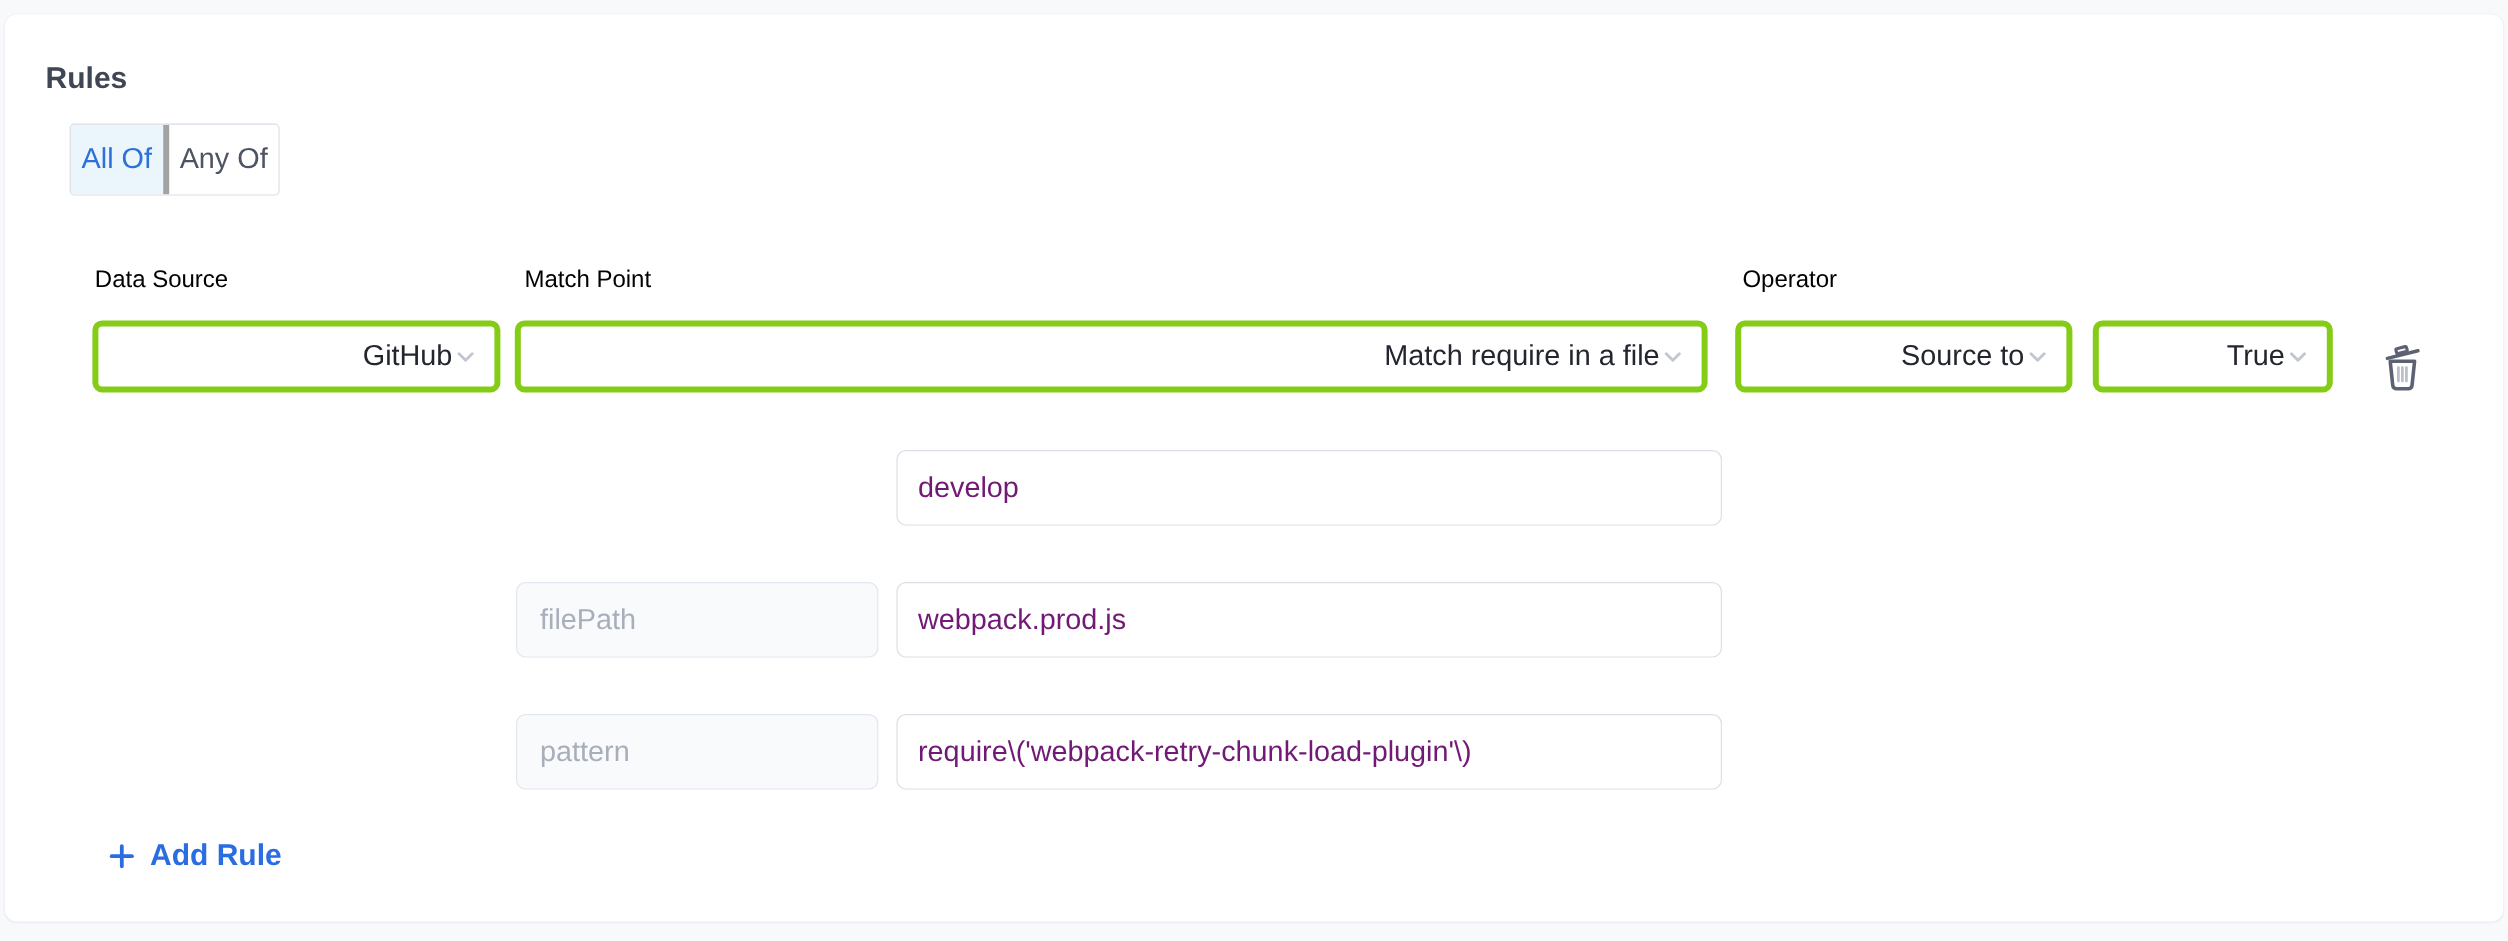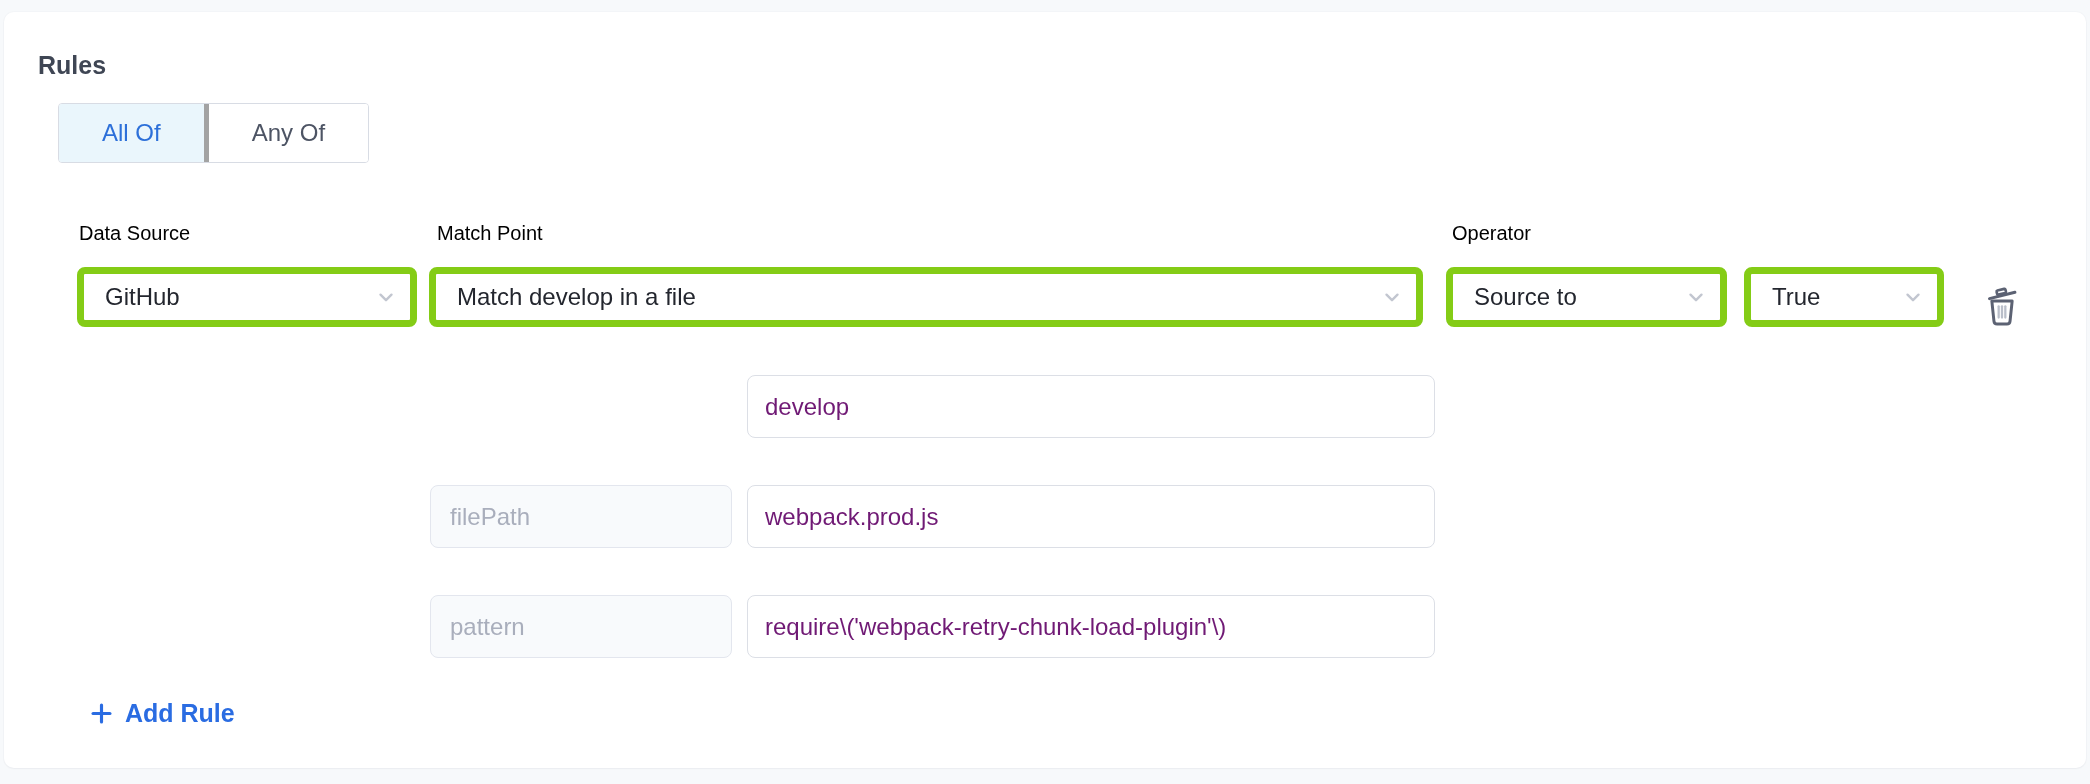--- a/index.html
+++ b/index.html
@@ -18,37 +18,37 @@
     position:absolute;left:34px;top:38px;
     font-size:25px;font-weight:600;color:#3f4654;line-height:30px;
   }
   
   .toggle{
     position:absolute;left:54px;top:91px;height:60px;
     display:inline-flex;border:1px solid #d8dce4;border-radius:4px;
     overflow:hidden;background:#fff;box-sizing:border-box;
   }
   .seg{
-    padding:0 43px;height:58px;line-height:58px;font-size:24px;
+    padding:0 9px;height:58px;line-height:58px;font-size:24px;
     color:#4d5464;background:#fff;cursor:pointer;white-space:nowrap;
   }
   .seg + .seg{border-left:5px solid #a3a3a3;}
   .seg.selected{background:#eaf6fc;color:#2d70d9;}
   
   .field-label{
     position:absolute;top:206px;font-size:20px;color:#000000;line-height:30px;
   }
   .lbl-source{left:75px;}
   .lbl-point{left:433px;}
   .lbl-operator{left:1448px;}
   
   .select{
     position:absolute;top:255px;height:60px;box-sizing:border-box;
-    border:7px solid #84cc16;border-radius:8px;background:#fff;
-    display:flex;align-items:center;cursor:pointer;
+    border:5px solid #84cc16;border-radius:8px;background:#fff;
+    display:flex;align-items:center;cursor:pointer;text-align:right;
   }
   .select .sel-text{
     padding-left:21px;font-size:24px;color:#23262e;white-space:nowrap;
     overflow:hidden;text-overflow:ellipsis;flex:1 1 auto;
   }
   .select .chev{flex:0 0 auto;margin-right:13px;display:flex;align-items:center;}
   .sel-source{left:73px;width:340px;}
   .sel-point{left:425px;width:994px;}
   .sel-operator{left:1442px;width:281px;}
   .sel-bool{left:1740px;width:200px;}
@@ -104,21 +104,21 @@
   <div class="select sel-source">
     <span class="sel-text">GitHub</span>
     <span class="chev">
       <svg width="22" height="22" viewBox="0 0 24 24" fill="none">
         <polyline points="6,9.5 12,15.5 18,9.5" stroke="#c2c6d0" stroke-width="2.6" stroke-linecap="round" stroke-linejoin="round"></polyline>
       </svg>
     </span>
   </div>
 
   <div class="select sel-point">
-    <span class="sel-text">Match develop in a file</span>
+    <span class="sel-text">Match require in a file</span>
     <span class="chev">
       <svg width="22" height="22" viewBox="0 0 24 24" fill="none">
         <polyline points="6,9.5 12,15.5 18,9.5" stroke="#c2c6d0" stroke-width="2.6" stroke-linecap="round" stroke-linejoin="round"></polyline>
       </svg>
     </span>
   </div>
 
   <div class="select sel-operator">
     <span class="sel-text">Source to</span>
     <span class="chev">

